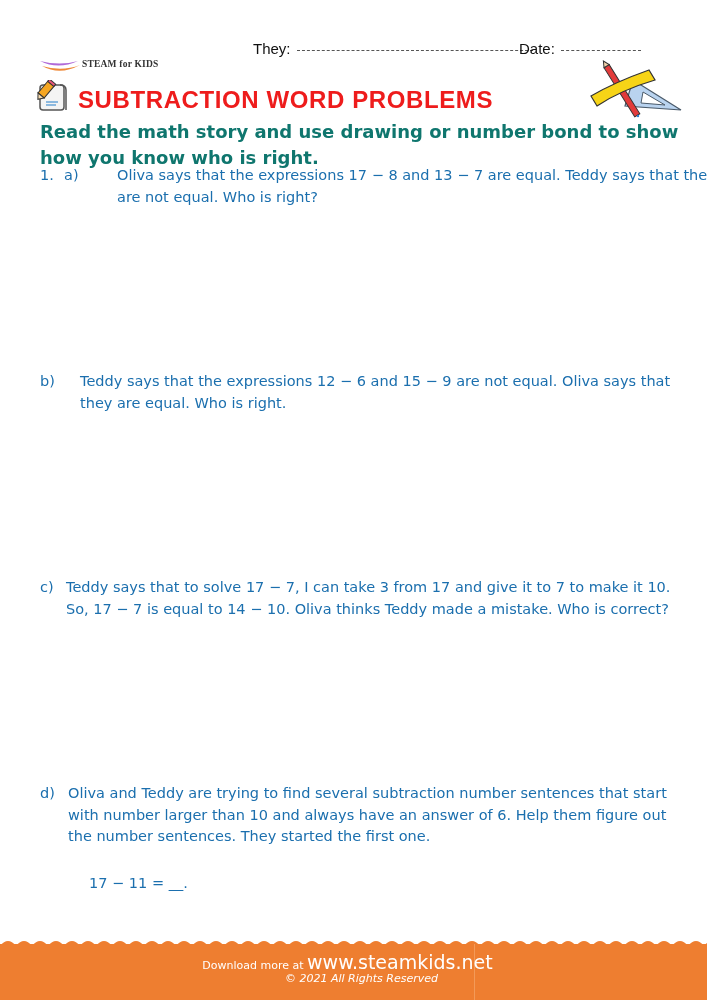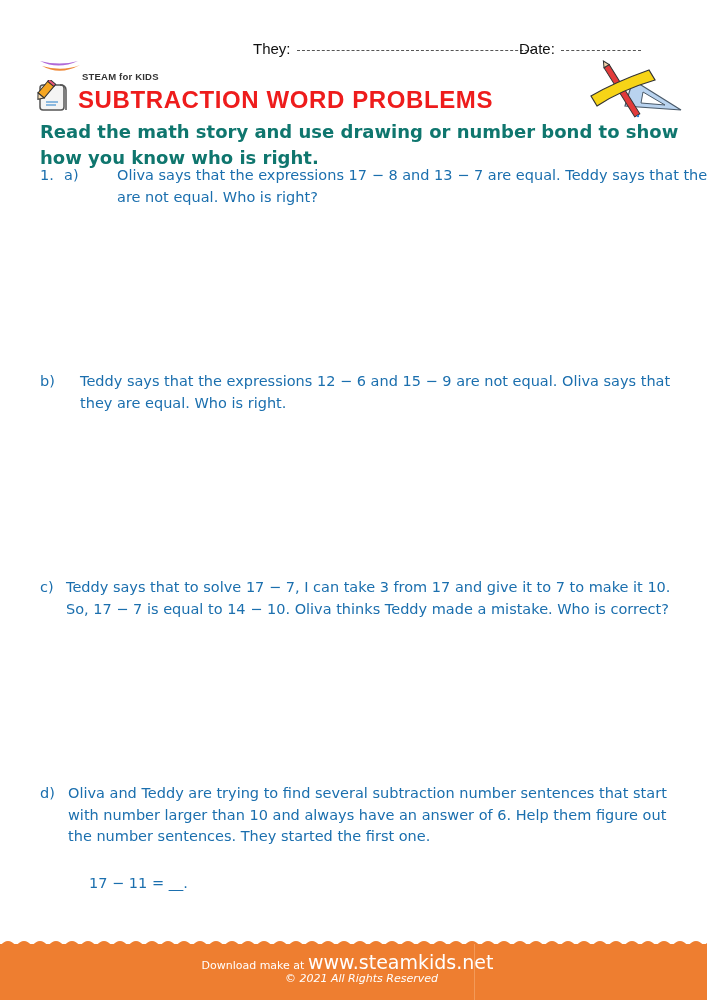--- a/index.html
+++ b/index.html
@@ -3,21 +3,21 @@
 <meta charset="utf-8">
 <style>
   html, body { margin:0; padding:0; }
   body { width:707px; height:1000px; background:#ffffff; position:relative; overflow:hidden; font-family:"DejaVu Sans", sans-serif; }
   .abs { position:absolute; }
 
   
   .logo { left:38px; top:28px; width:200px; height:46px; }
   .logo-word { position:absolute; left:0; top:0; font-family:"DejaVu Sans", sans-serif; font-weight:bold; font-size:29px; letter-spacing:-0.5px; line-height:32px; white-space:nowrap; }
   .logo-word span { display:inline-block; }
-  .logo-sub { position:absolute; left:44px; top:31px; font-family:Liberation Sans, sans-serif; font-weight:bold; font-size:9.5px; color:#333; letter-spacing:0.2px;margin-top:12px; }
+  .logo-sub { position:absolute; left:44px; top:31px; font-family:Liberation Serif, serif; font-weight:bold; font-size:9.5px; color:#333; letter-spacing:0.2px; }
   .logo-swoosh { position:absolute; left:0; top:30px; }
 
   
   .field { top:40px; font-family:"Liberation Sans", sans-serif; font-size:15px; color:#111; display:flex; align-items:baseline; }
   .field .line { display:inline-block; border-bottom:1px dashed #555; margin-left:6px; height:1px; transform:translateY(-3px); }
 
   
   .title-icon { left:36px; top:80px; width:34px; height:34px; }
   .title { left:78px; top:86px; font-family:"Liberation Sans", sans-serif; font-weight:bold; font-size:24px; color:#ee1c1c; letter-spacing:0.6px; }
 
@@ -111,17 +111,17 @@
   <defs>
     <pattern id="sc" x="0" y="0" width="16" height="14" patternUnits="userSpaceOnUse">
       <path d="M0 14 L0 8 Q8 -2 16 8 L16 14 Z" fill="#ee7e30"></path>
     </pattern>
   </defs>
   <rect x="0" y="0" width="707" height="14" fill="url(#sc)"></rect>
 </svg>
 <div class="abs footer-divider"></div>
 <div class="abs footer-line1">
   <span class="footer-text-wrap">
-    <span>Download make at</span>
+    <span>Download more at</span>
     <b>www.steamkids.net</b>
   </span>
 </div>
 <div class="abs footer-line2">© 2021 All Rights Reserved</div>
 
 </body></html>

